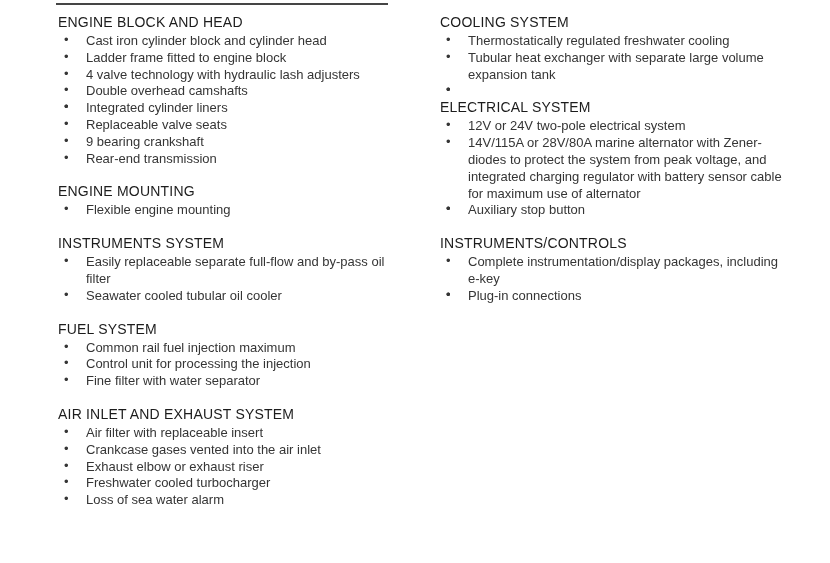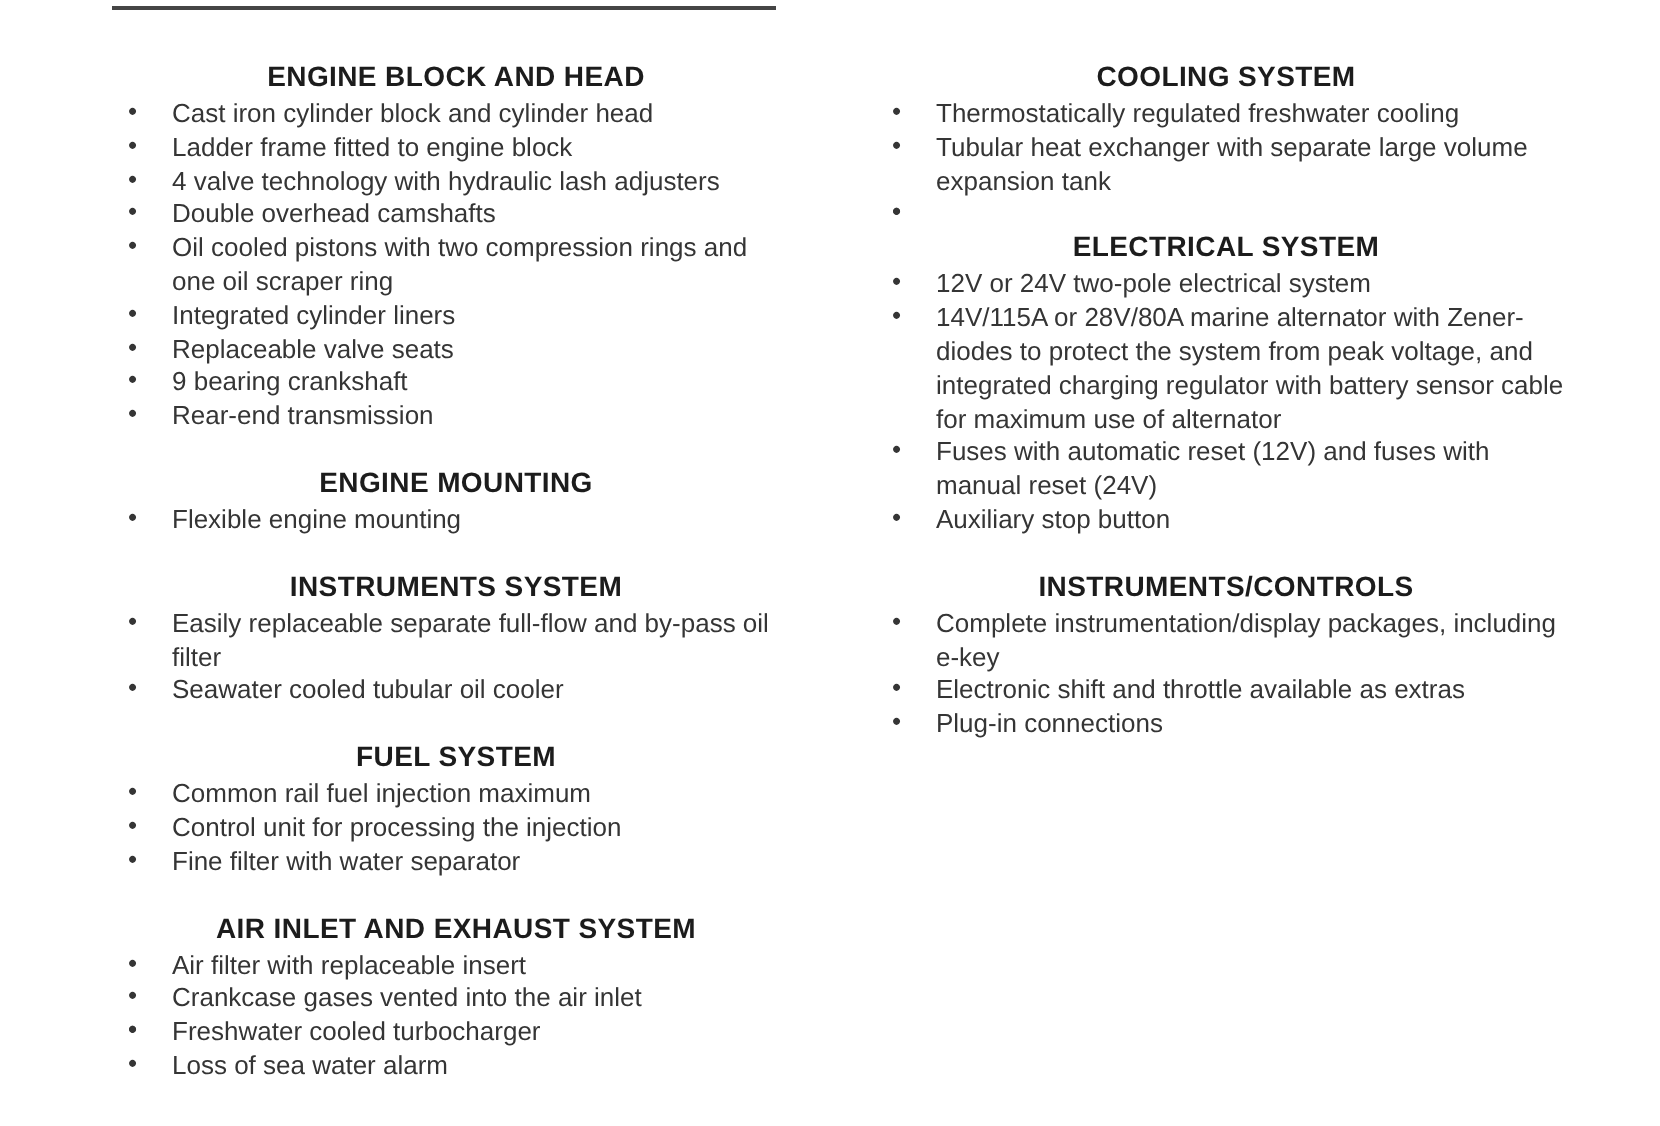--- a/index.html
+++ b/index.html
@@ -15,27 +15,26 @@
     left:56px;
     top:3px;
     width:332px;
     height:2px;
   }
   .column{position:absolute;top:14px;}
   .column.left{left:58px;width:340px;}
   .column.right{left:440px;width:346px;}
   .spec-section + .spec-section{margin-top:16px;}
   .section-title{
-    margin:16px 0 3px 0;
+    margin:0 0 3px 0;
     font-size:14px;
     line-height:16px;
-    font-weight:700;
+    font-weight:400;
     letter-spacing:0.2px;
     color:var(--heading-color,#1c1c1c);
-    text-align:center;
   }
   .spec-list{margin:0;padding:0;list-style:none;}
   .spec-item{
     position:relative;
     padding-left:28px;
     font-size:13px;
     line-height:16.8px;
     color:var(--text-color,#353535);
   }
   .bullet{
@@ -51,21 +50,21 @@
 <div class="page" style="background: rgb(255, 255, 255); --text-color: #353535; --heading-color: #1c1c1c;">
   <div class="top-rule" style="background: rgb(69, 69, 69);"></div>
   <div class="column left">
       <section class="spec-section">
         <h2 class="section-title">ENGINE BLOCK AND HEAD</h2>
         <ul class="spec-list">
           <li class="spec-item"><span class="bullet">•</span><span class="item-text">Cast iron cylinder block and cylinder head</span></li>
           <li class="spec-item"><span class="bullet">•</span><span class="item-text">Ladder frame fitted to engine block</span></li>
           <li class="spec-item"><span class="bullet">•</span><span class="item-text">4 valve technology with hydraulic lash adjusters</span></li>
           <li class="spec-item"><span class="bullet">•</span><span class="item-text">Double overhead camshafts</span></li>
-          <li class="spec-item"><span class="bullet">•</span><span class="item-text">Oil cooled pistons with two compression rings and one oil scraper ring</span></li>
+          <li class="spec-item"><span class="bullet">•</span></li>
           <li class="spec-item"><span class="bullet">•</span><span class="item-text">Integrated cylinder liners</span></li>
           <li class="spec-item"><span class="bullet">•</span><span class="item-text">Replaceable valve seats</span></li>
           <li class="spec-item"><span class="bullet">•</span><span class="item-text">9 bearing crankshaft</span></li>
           <li class="spec-item"><span class="bullet">•</span><span class="item-text">Rear-end transmission</span></li>
         </ul>
       </section>
       <section class="spec-section">
         <h2 class="section-title">ENGINE MOUNTING</h2>
         <ul class="spec-list">
           <li class="spec-item"><span class="bullet">•</span><span class="item-text">Flexible engine mounting</span></li>
@@ -84,47 +83,47 @@
           <li class="spec-item"><span class="bullet">•</span><span class="item-text">Common rail fuel injection maximum</span></li>
           <li class="spec-item"><span class="bullet">•</span><span class="item-text">Control unit for processing the injection</span></li>
           <li class="spec-item"><span class="bullet">•</span><span class="item-text">Fine filter with water separator</span></li>
         </ul>
       </section>
       <section class="spec-section">
         <h2 class="section-title">AIR INLET AND EXHAUST SYSTEM</h2>
         <ul class="spec-list">
           <li class="spec-item"><span class="bullet">•</span><span class="item-text">Air filter with replaceable insert</span></li>
           <li class="spec-item"><span class="bullet">•</span><span class="item-text">Crankcase gases vented into the air inlet</span></li>
-          <li class="spec-item"><span class="bullet">•</span></li>
+          <li class="spec-item"><span class="bullet">•</span><span class="item-text">Exhaust elbow or exhaust riser</span></li>
           <li class="spec-item"><span class="bullet">•</span><span class="item-text">Freshwater cooled turbocharger</span></li>
           <li class="spec-item"><span class="bullet">•</span><span class="item-text">Loss of sea water alarm</span></li>
         </ul>
       </section>
     </div>
   <div class="column right">
       <section class="spec-section">
         <h2 class="section-title">COOLING SYSTEM</h2>
         <ul class="spec-list">
           <li class="spec-item"><span class="bullet">•</span><span class="item-text">Thermostatically regulated freshwater cooling</span></li>
           <li class="spec-item"><span class="bullet">•</span><span class="item-text">Tubular heat exchanger with separate large volume expansion tank</span></li>
           <li class="spec-item"><span class="bullet">•</span></li>
           <li class="spec-item"><span class="bullet">•</span></li>
         </ul>
       </section>
       <section class="spec-section">
         <h2 class="section-title">ELECTRICAL SYSTEM</h2>
         <ul class="spec-list">
           <li class="spec-item"><span class="bullet">•</span><span class="item-text">12V or 24V two-pole electrical system</span></li>
           <li class="spec-item"><span class="bullet">•</span><span class="item-text">14V/115A or 28V/80A marine alternator with Zener-diodes to protect the system from peak voltage, and integrated charging regulator with battery sensor cable for maximum use of alternator</span></li>
-          <li class="spec-item"><span class="bullet">•</span><span class="item-text">Fuses with automatic reset (12V) and fuses with manual reset (24V)</span></li>
+          <li class="spec-item"><span class="bullet">•</span></li>
           <li class="spec-item"><span class="bullet">•</span><span class="item-text">Auxiliary stop button</span></li>
         </ul>
       </section>
       <section class="spec-section">
         <h2 class="section-title">INSTRUMENTS/CONTROLS</h2>
         <ul class="spec-list">
           <li class="spec-item"><span class="bullet">•</span><span class="item-text">Complete instrumentation/display packages, including e-key</span></li>
-          <li class="spec-item"><span class="bullet">•</span><span class="item-text">Electronic shift and throttle available as extras</span></li>
+          <li class="spec-item"><span class="bullet">•</span></li>
           <li class="spec-item"><span class="bullet">•</span><span class="item-text">Plug-in connections</span></li>
         </ul>
       </section>
     </div>
 </div>
 
 </body></html>

